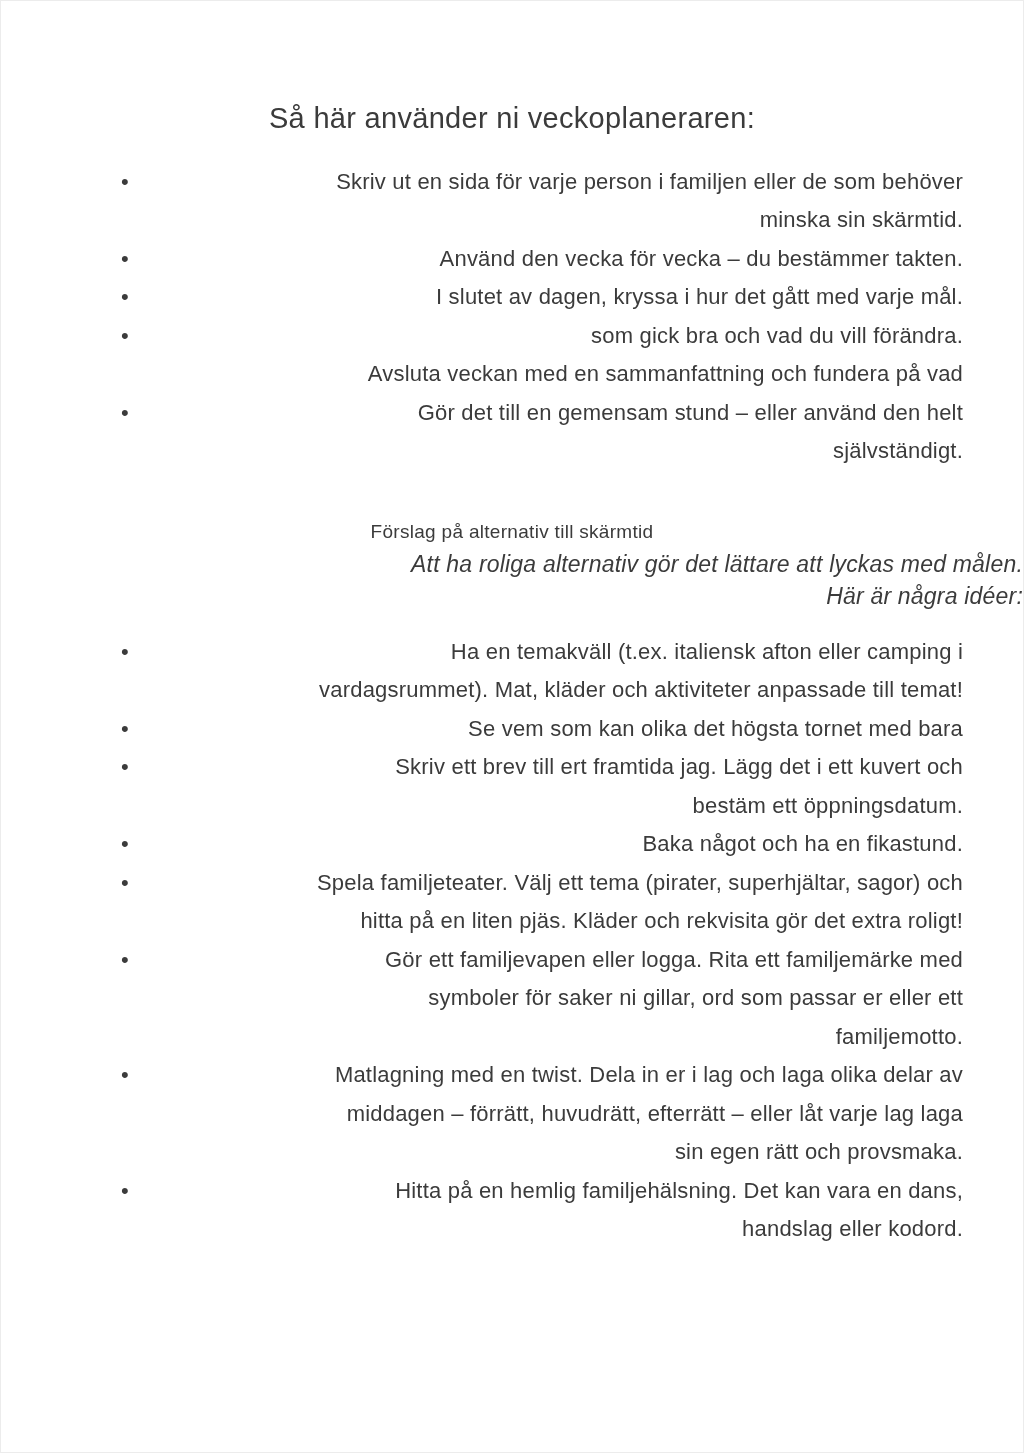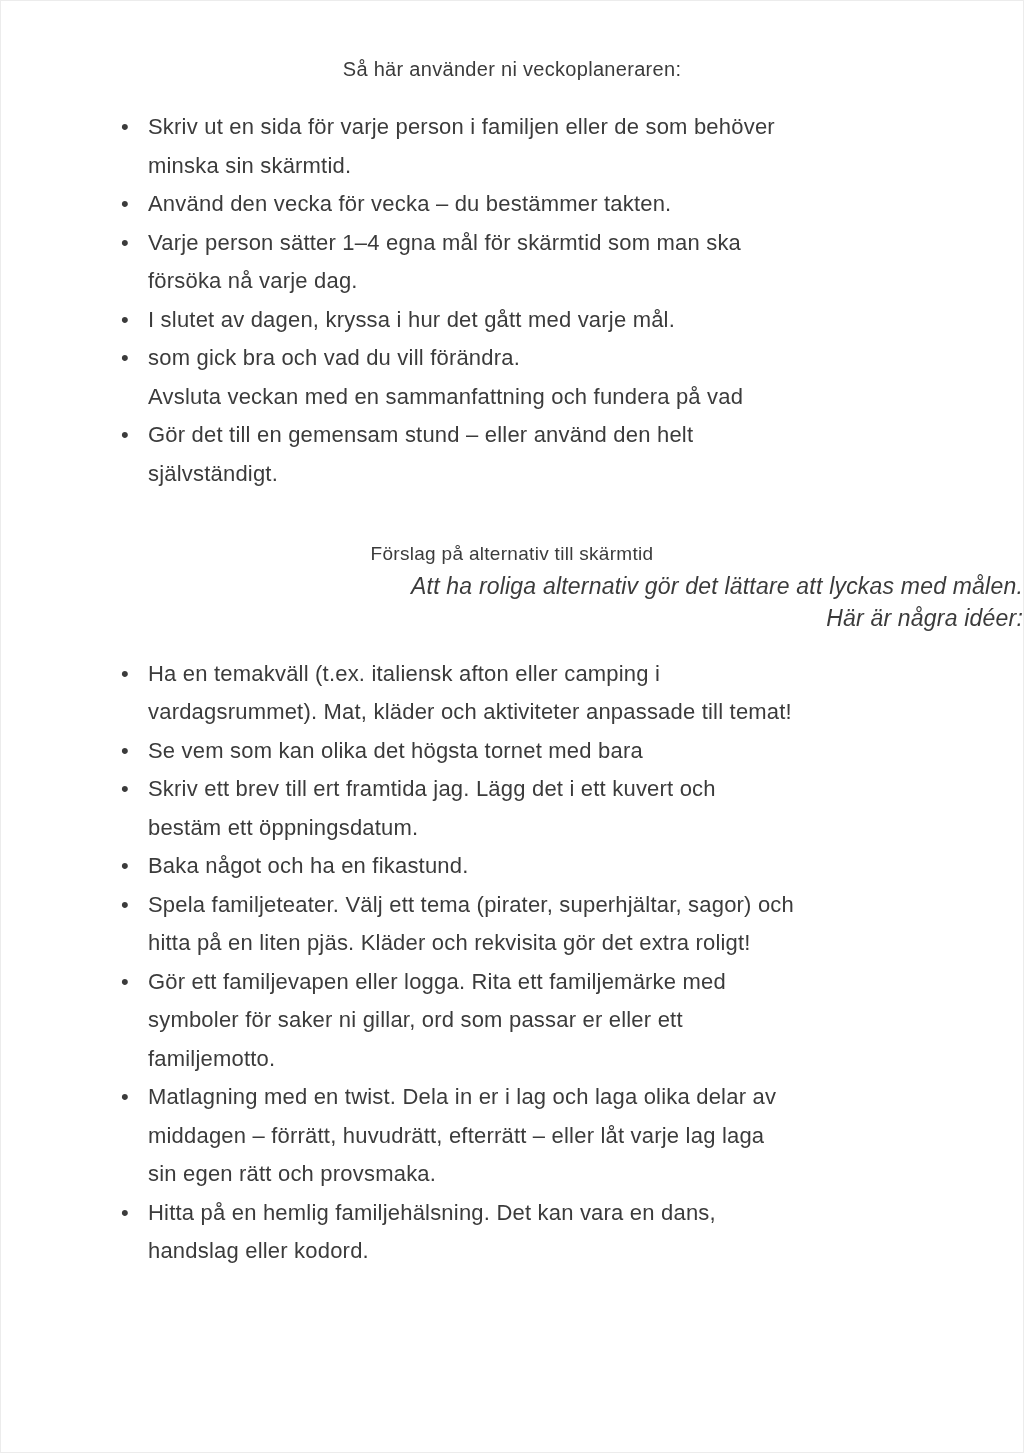--- a/index.html
+++ b/index.html
@@ -16,37 +16,38 @@
     color: #3b3b3b;
     overflow: hidden;
     position: relative;
   }
   .page {
     width: 100%;
     height: 100%;
     position: relative;
   }
   h1.doc-title {
-    margin: 56px 0 0 0;
-    font-size: 20px;
+    margin: 100px 0 0 0;
+    font-size: 29px;
     font-weight: 400;
     line-height: 1.2;
     text-align: center;
     letter-spacing: 0.3px;
   }
   ul.doc-list {
     margin: 27px 0 0 0;
     padding: 0 60px 0 147px;
     list-style: none;
     font-size: 22px;
     line-height: 38.5px;
     letter-spacing: 0.2px;
   }
   ul.doc-list li {
     position: relative;
+    text-align: right;
   }
   ul.doc-list li::before {
     content: "\2022";
     position: absolute;
     left: -27px;
     top: 0;
     line-height: 38.5px;
     color: #3b3b3b;
   }
   ul.doc-list .line {
@@ -83,24 +84,20 @@
 
   <h1 class="doc-title">Så här använder ni veckoplaneraren:</h1>
 
   <ul class="doc-list">
     <li>
       <span class="line">Skriv ut en sida för varje person i familjen eller de som behöver</span>
       <span class="line">minska sin skärmtid.</span>
     </li>
     <li>
       <span class="line">Använd den vecka för vecka – du bestämmer takten.</span>
-    </li>
-    <li>
-      <span class="line">Varje person sätter 1–4 egna mål för skärmtid som man ska</span>
-      <span class="line">försöka nå varje dag.</span>
     </li>
     <li>
       <span class="line">I slutet av dagen, kryssa i hur det gått med varje mål.</span>
     </li>
     <li>
       <span class="line">som gick bra och vad du vill förändra.</span>
       <span class="line">Avsluta veckan med en sammanfattning och fundera på vad</span>
     </li>
     <li>
       <span class="line">Gör det till en gemensam stund – eller använd den helt</span>

